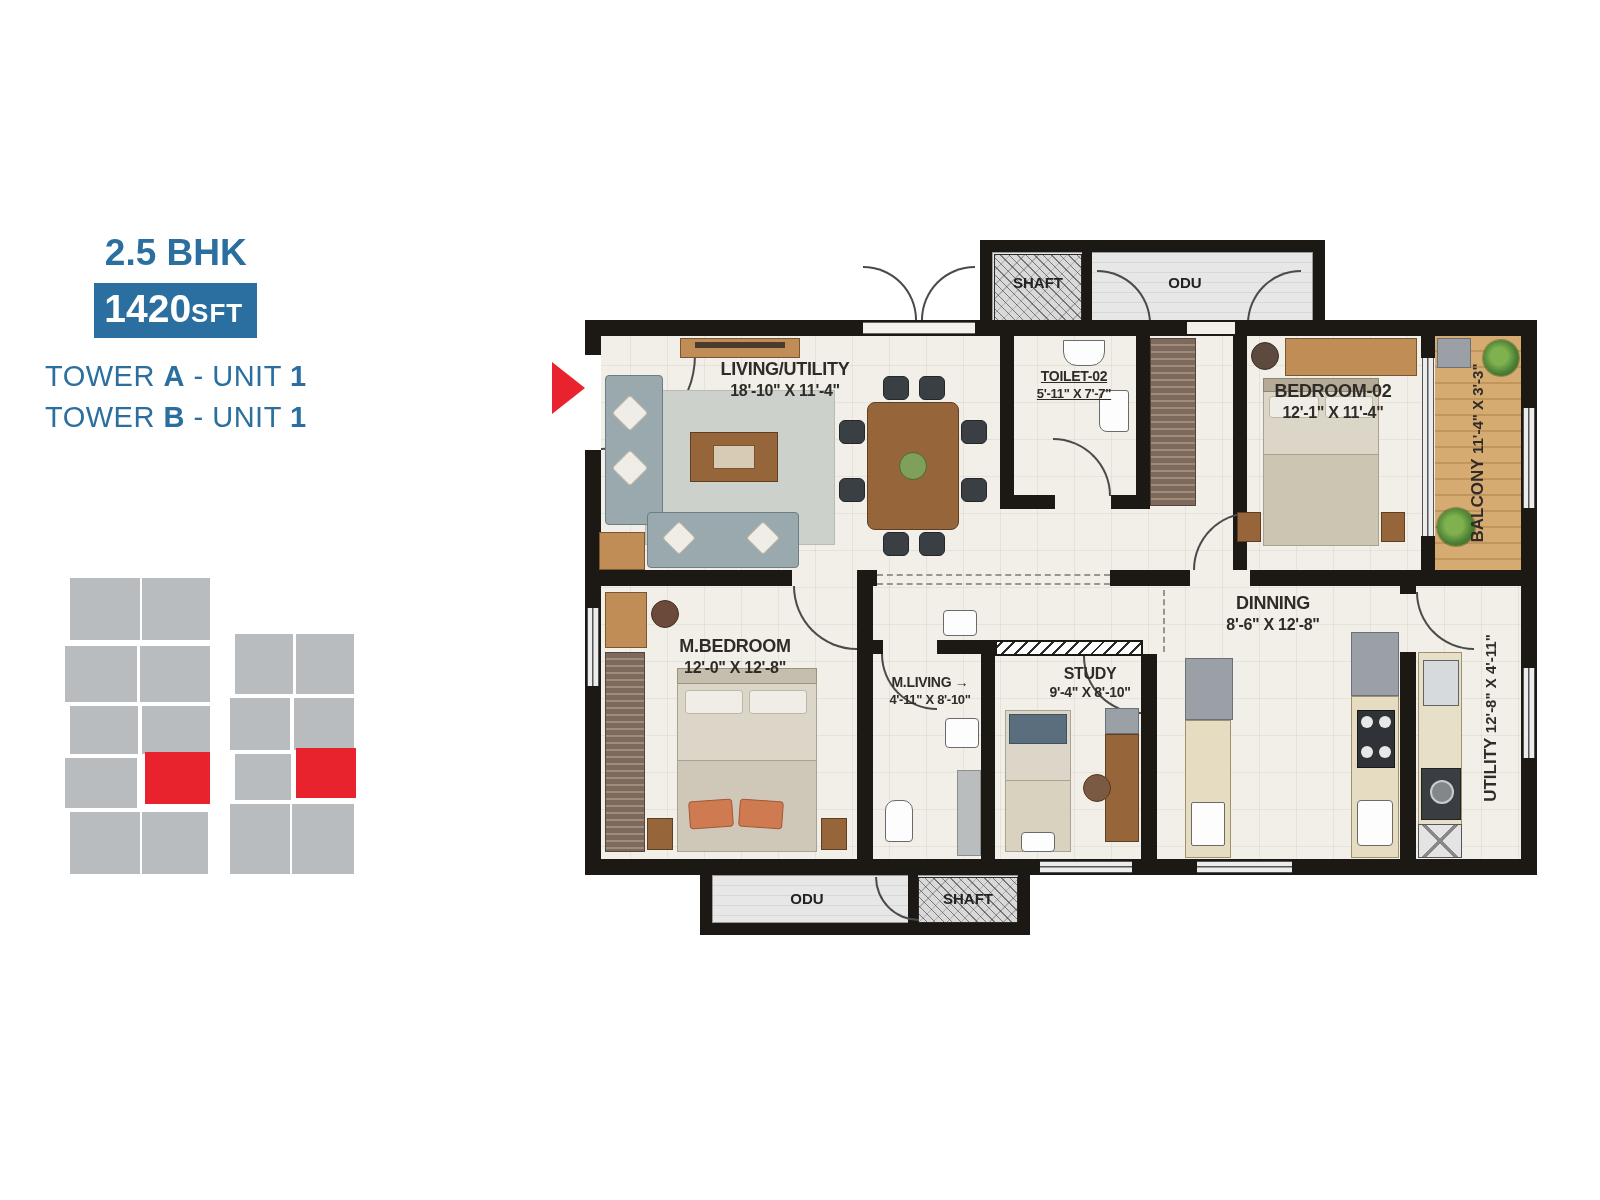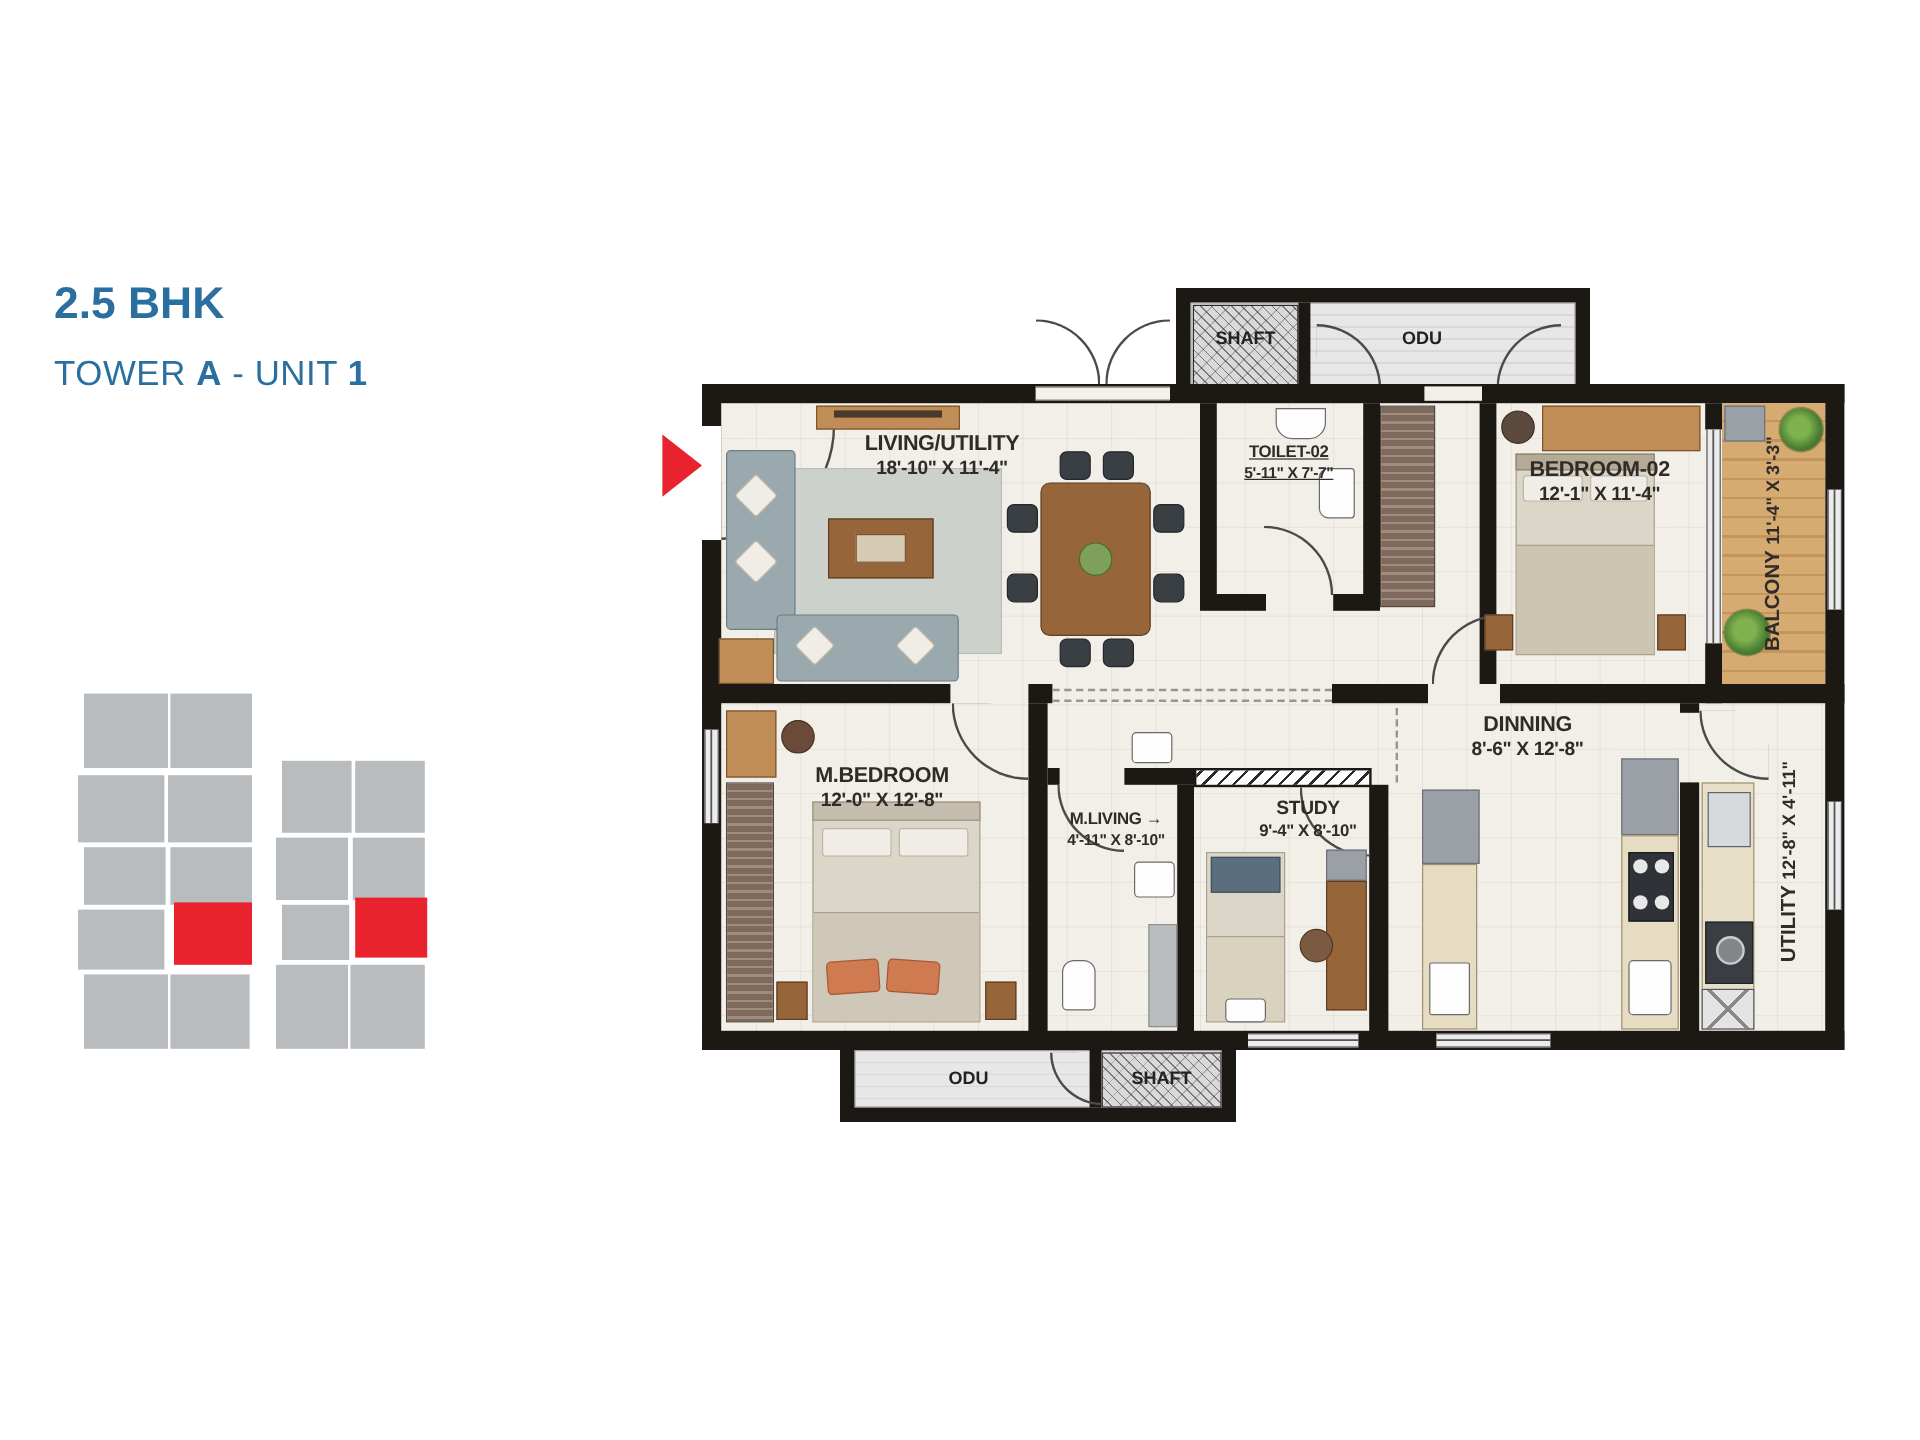--- a/index.html
+++ b/index.html
@@ -5,21 +5,21 @@
   :root{
     --accent-blue:#2a6f9f; --highlight-red:#e8232e; --wall:#1c1814; --floor:#f2efe8;
     --wood:#bf8d55; --wood-dark:#96653a; --counter:#e6dcc2; --keyplan-gray:#b9bcbe; --sofa-gray:#9aa9ae;
   }
   *{margin:0;padding:0;box-sizing:border-box;}
   html,body{width:1600px;height:1200px;background:#fff;overflow:hidden;}
   body{font-family:"Liberation Sans",sans-serif;position:relative;}
   .abs{position:absolute;}
 
   
-  #info{position:absolute;left:45px;top:232px;color:var(--accent-blue);}
+  #info{position:absolute;left:45px;top:232px;color:var(--accent-blue);text-align:center;}
   .bhk{font-size:37px;font-weight:bold;letter-spacing:0;}
   .facing{font-size:29px;font-weight:bold;margin-top:6px;letter-spacing:0;}
   .areabox{display:inline-block;background:var(--accent-blue);color:#fff;margin-top:9px;padding:4px 14px 7px 10px;}
   .areabox .num{font-size:39px;font-weight:bold;}
   .areabox .unit{font-size:26px;font-weight:bold;letter-spacing:1px;}
   .towerline{font-size:29px;margin-top:8px;letter-spacing:0.5px;}
   .towerline b{font-weight:bold;}
   #towers{margin-top:22px;}
 
   
@@ -73,22 +73,24 @@
   .plant{position:absolute;border-radius:50%;background:radial-gradient(circle at 45% 45%,#7fb24e 0 30%,#4a7d32 62%,#35601f 100%);box-shadow:0 0 0 1px rgba(40,70,20,.4);}
   .counter{position:absolute;background:var(--counter);border:1px solid #9e916e;}
   .grayblock{position:absolute;background:#9aa0a6;border:1px solid #6b7artificial;} 
   .grayblock{background:#9aa0a6;border:1px solid #6b7178;}
 </style>
 </head>
 <body>
 
 <div id="info">
   <div class="bhk">2.5 BHK</div>
+  <div class="areabox"><span class="num">1420</span><span class="unit">SFT</span></div>
   <div id="towers">
     <div class="towerline"><span>TOWER </span><b>A</b><span> - UNIT </span><b>1</b></div>
+    <div class="towerline"><span>TOWER </span><b>B</b><span> - UNIT </span><b>1</b></div>
   </div>
 </div>
 
 <div>
 
   <div class="kblock" style="left:70px;top:578px;width:70px;height:62px;"></div>
   <div class="kblock" style="left:142px;top:578px;width:68px;height:62px;"></div>
   <div class="kblock" style="left:65px;top:646px;width:72px;height:56px;"></div>
   <div class="kblock" style="left:140px;top:646px;width:70px;height:56px;"></div>
   <div class="kblock" style="left:70px;top:706px;width:68px;height:48px;"></div>

